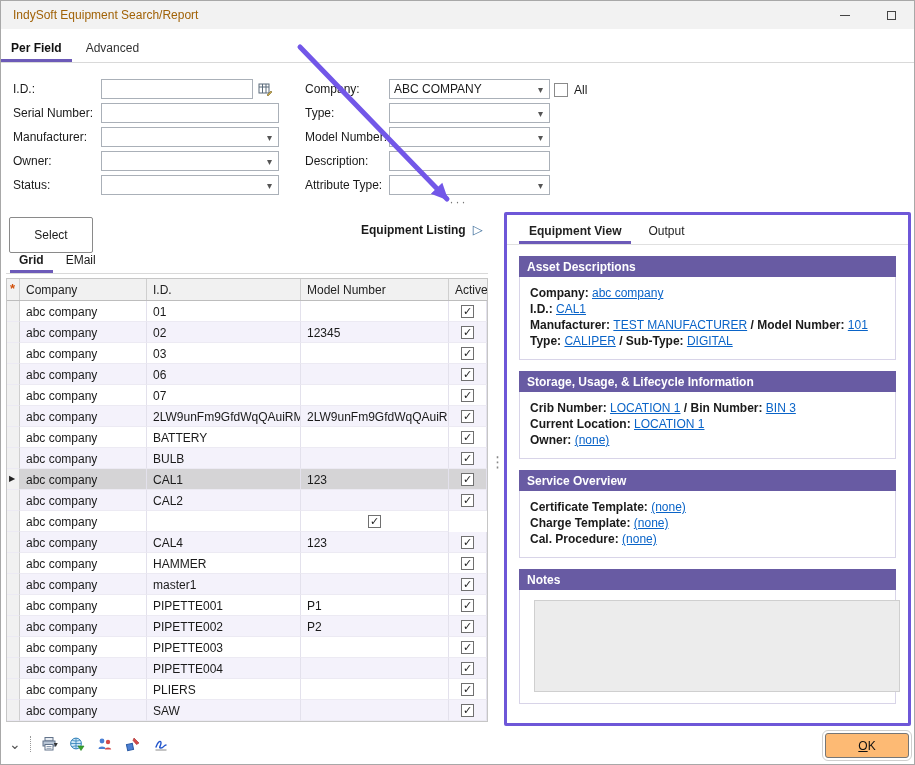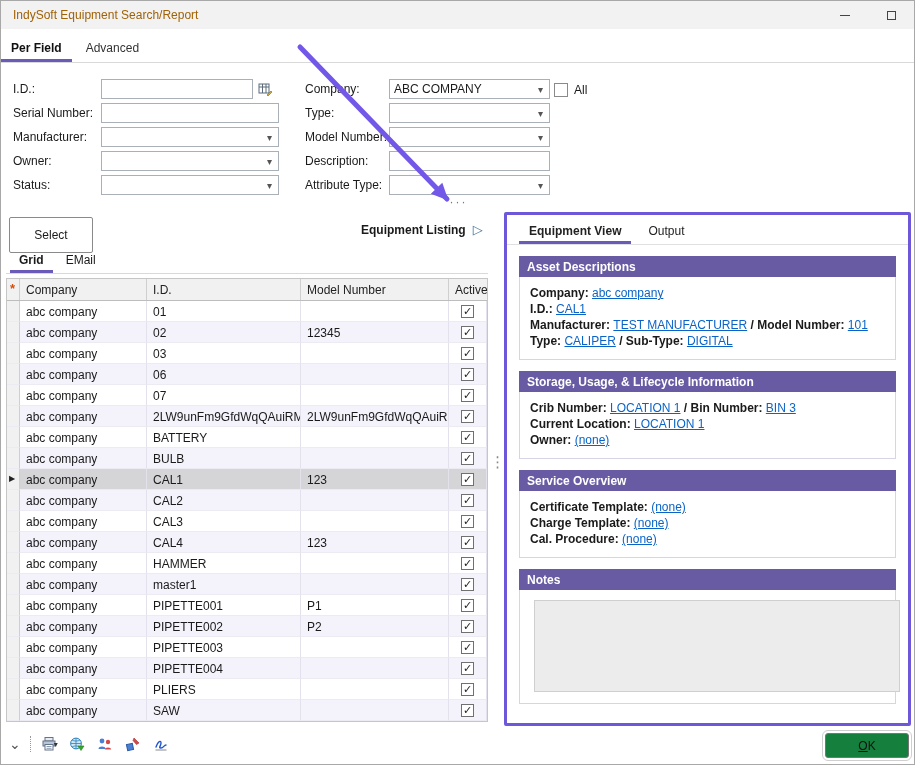--- a/index.html
+++ b/index.html
@@ -86,21 +86,21 @@
   .plink { color:#0a64c8; text-decoration:underline; cursor:pointer; }
   .pbody.notes { padding:10px 6px; height:114px; }
   .notesbox { margin-left:8px; width:366px; height:92px; background:#ececec; border:1px solid #cfcfcf; }
 
   
   .footer-left { position:absolute; left:8px; top:734px; display:flex; align-items:center; gap:9px; }
   .chev { color:#555; font-size:14px; line-height:14px; cursor:pointer; }
   .vsep { width:0; height:16px; border-left:1px dotted #999; }
   .ficon { width:19px; height:18px; display:flex; align-items:center; justify-content:center; cursor:pointer; }
   .pcaret { font-size:8px; color:#333; margin-left:-3px; }
-  .ok { position:absolute; left:824px; top:732px; width:84px; height:25px; background:#15803d;
+  .ok { position:absolute; left:824px; top:732px; width:84px; height:25px; background:#fdba74;
         border:1px solid #767676; border-radius:3px; display:flex; align-items:center;
         justify-content:center; color:#111; cursor:pointer; outline:1px solid #cfcfcf; outline-offset:2px; }
   .ok .mn { text-decoration:underline; }
 
   .annot { position:absolute; inset:0; pointer-events:none; z-index:50; }
 </style>
 </head>
 <body>
 
 <div class="window">
@@ -315,21 +315,20 @@
           <div class="gcell">abc company</div>
           <div class="gcell">CAL2</div>
           <div class="gcell"></div>
           <div class="gcell active">
             <div class="cb">✓</div>
           </div>
         </div>
         <div class="grow">
           <div class="gcell ind"></div>
           <div class="gcell">abc company</div>
-          <div class="gcell">CAL3</div>
           <div class="gcell"></div>
           <div class="gcell active">
             <div class="cb">✓</div>
           </div>
         </div>
         <div class="grow alt">
           <div class="gcell ind"></div>
           <div class="gcell">abc company</div>
           <div class="gcell">CAL4</div>
           <div class="gcell">123</div>

